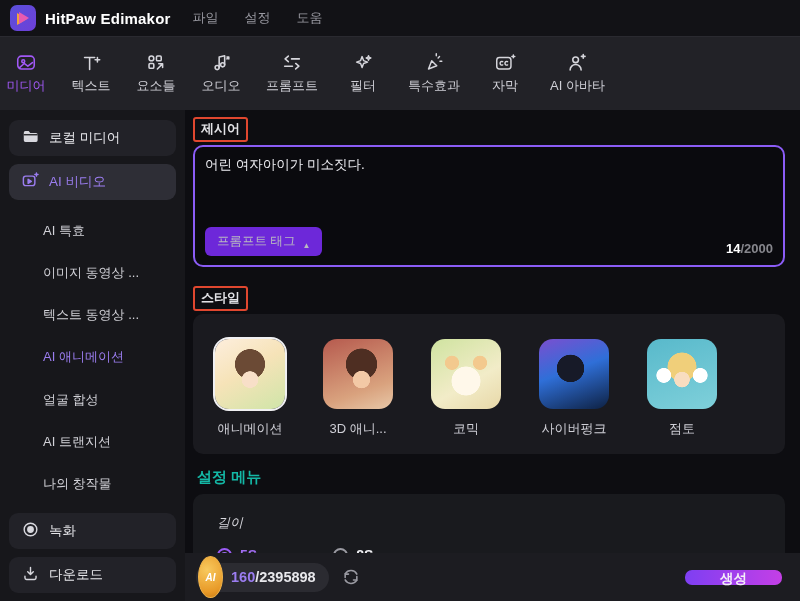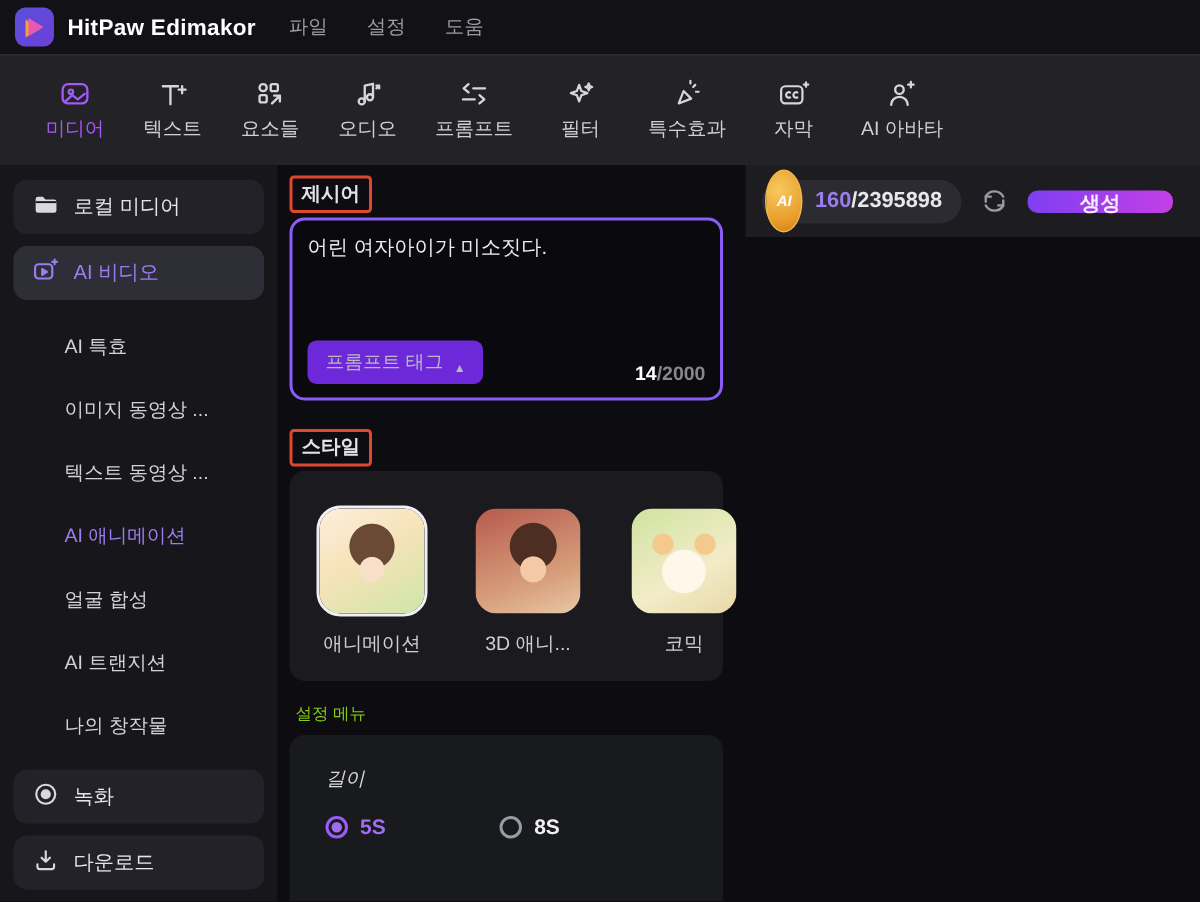--- a/index.html
+++ b/index.html
@@ -12,38 +12,38 @@
   
   .titlebar { height:36px; background:#121216; display:flex; align-items:center; padding:0 10px; flex:0 0 auto; }
   .logo { width:26px; height:26px; border-radius:7px; background:linear-gradient(135deg,#5a50da,#6e3fd8);
           display:flex; align-items:center; justify-content:center; margin-right:9px; }
   .logo-tri { width:0; height:0; border-left:10px solid #e85ab0; border-top:6px solid transparent; border-bottom:6px solid transparent;
           filter:drop-shadow(-2px 1px 0 #f0a43c); margin-left:2px; }
   .app-title { font-size:15px; font-weight:bold; color:#ffffff; margin-right:22px; letter-spacing:.2px; }
   .menu { display:flex; gap:26px; }
   .menu-item { font-size:13px; color:#9a9aa2; cursor:default; }
   
-  .toolbar { height:74px; background:#222227; display:flex; align-items:center; gap:25px; padding:0 30px; flex:0 0 auto; border-top:1px solid #2a2a30;}
+  .toolbar { height:74px; background:#222227; display:flex; align-items:center; gap:25px; padding:0 6px; flex:0 0 auto; border-top:1px solid #2a2a30;}
   .tab { display:flex; flex-direction:column; align-items:center; gap:3px; color:#d6d6dc; min-width:40px; }
   .tab .tab-label { font-size:13px; color:#cfcfd6; white-space:nowrap; }
   .tab.active { color:#a259f7; }
   .tab.active .tab-label { color:#a259f7; }
   .tab svg { display:block; }
   
   .workspace { flex:1; display:flex; min-height:0; }
   .sidebar { width:185px; background:#17171b; padding:10px 9px 6px 9px; display:flex; flex-direction:column; flex:0 0 auto; }
   .side-item { height:36px; border-radius:9px; background:#222228; display:flex; align-items:center; gap:9px;
                padding:0 12px; font-size:13.5px; color:#e6e6ea; margin-bottom:8px; flex:0 0 auto;}
   .side-item.active { background:#2e2e36; color:#9b7df0; }
   .side-sub { flex:1; display:flex; flex-direction:column; justify-content:space-around; padding:2px 0 8px 0; min-height:0;}
   .sub-item { padding-left:34px; font-size:13px; color:#d2d2d8; white-space:nowrap; }
   .sub-item.active { color:#9b7df0; }
   .side-bottom { margin-top:auto; }
   
-  .main { flex:1; display:flex; min-width:0; background:#0d0d11; }
+  .main { flex:1; display:flex; flex-direction:column; min-width:0; background:#0d0d11; }
   .main-scroll { flex:1; padding:7px 15px 0 8px; overflow:hidden; display:flex; flex-direction:column; }
   .red-tag { display:inline-block; border:2px solid #e0472f; border-radius:3px; padding:1px 6px 2px 6px;
              font-size:13px; font-weight:bold; color:#e2e2e6; margin-bottom:3px; align-self:flex-start;}
   .prompt-box { border:2px solid #8b5cf6; border-radius:10px; background:#0a0a0e; height:122px;
                 display:flex; flex-direction:column; padding:8px 10px 9px 10px; }
   .prompt-input { flex:1; background:transparent; border:none; outline:none; resize:none;
                   color:#ececf1; font-size:13.5px; font-family:inherit; line-height:1.5; }
   .prompt-foot { display:flex; align-items:flex-end; justify-content:space-between; }
   .tag-btn { background:#6d28d9; border:none; border-radius:6px; padding:6px 12px; color:#b9b9c0;
              font-size:12.5px; font-family:inherit; display:flex; align-items:flex-end; gap:7px; }
@@ -73,21 +73,21 @@
   .thumb-cyber { background:
       radial-gradient(circle at 45% 42%, #171a28 24%, rgba(0,0,0,0) 25%),
       linear-gradient(160deg,#7a4fd0 0%,#2f6fd8 45%,#0e2142 100%); }
   .thumb-clay { background:
       radial-gradient(circle at 24% 52%, #ffffff 11%, rgba(0,0,0,0) 12%),
       radial-gradient(circle at 76% 52%, #ffffff 11%, rgba(0,0,0,0) 12%),
       radial-gradient(circle at 50% 58%, #f8ddc0 14%, rgba(0,0,0,0) 15%),
       radial-gradient(circle at 50% 40%, #f0cf7a 26%, rgba(0,0,0,0) 27%),
       linear-gradient(160deg,#58b9cb 0%,#7fd0da 100%); }
   .style-label { font-size:13px; color:#cfcfd6; white-space:nowrap; }
-  .settings-head { font-size:11px; font-weight:normal; color:#84cc16; margin:14px 0 7px 4px; }
+  .settings-head { font-size:15px; font-weight:bold; color:#14b8a6; margin:14px 0 7px 4px; }
   .settings-panel { background:#191a1e; border-radius:10px 10px 0 0; flex:1; padding:20px 0 0 24px; min-height:0;}
   .length-label { font-size:13px; color:#d8d8de; margin-bottom:15px;font-style:italic; }
   .radio-row { display:flex; gap:76px; }
   .radio-opt { display:flex; align-items:center; gap:8px; }
   .radio-circle { width:15px; height:15px; border-radius:50%; border:2px solid #9a9aa2; position:relative; }
   .radio-opt.selected .radio-circle { border-color:#9b5cf6; }
   .radio-opt.selected .radio-circle::after { content:""; position:absolute; inset:2px; border-radius:50%; background:#a06cf0; }
   .radio-label { font-size:14px; font-weight:bold; color:#f0f0f4; }
   .radio-opt.selected .radio-label { color:#a06cf0; }
   

